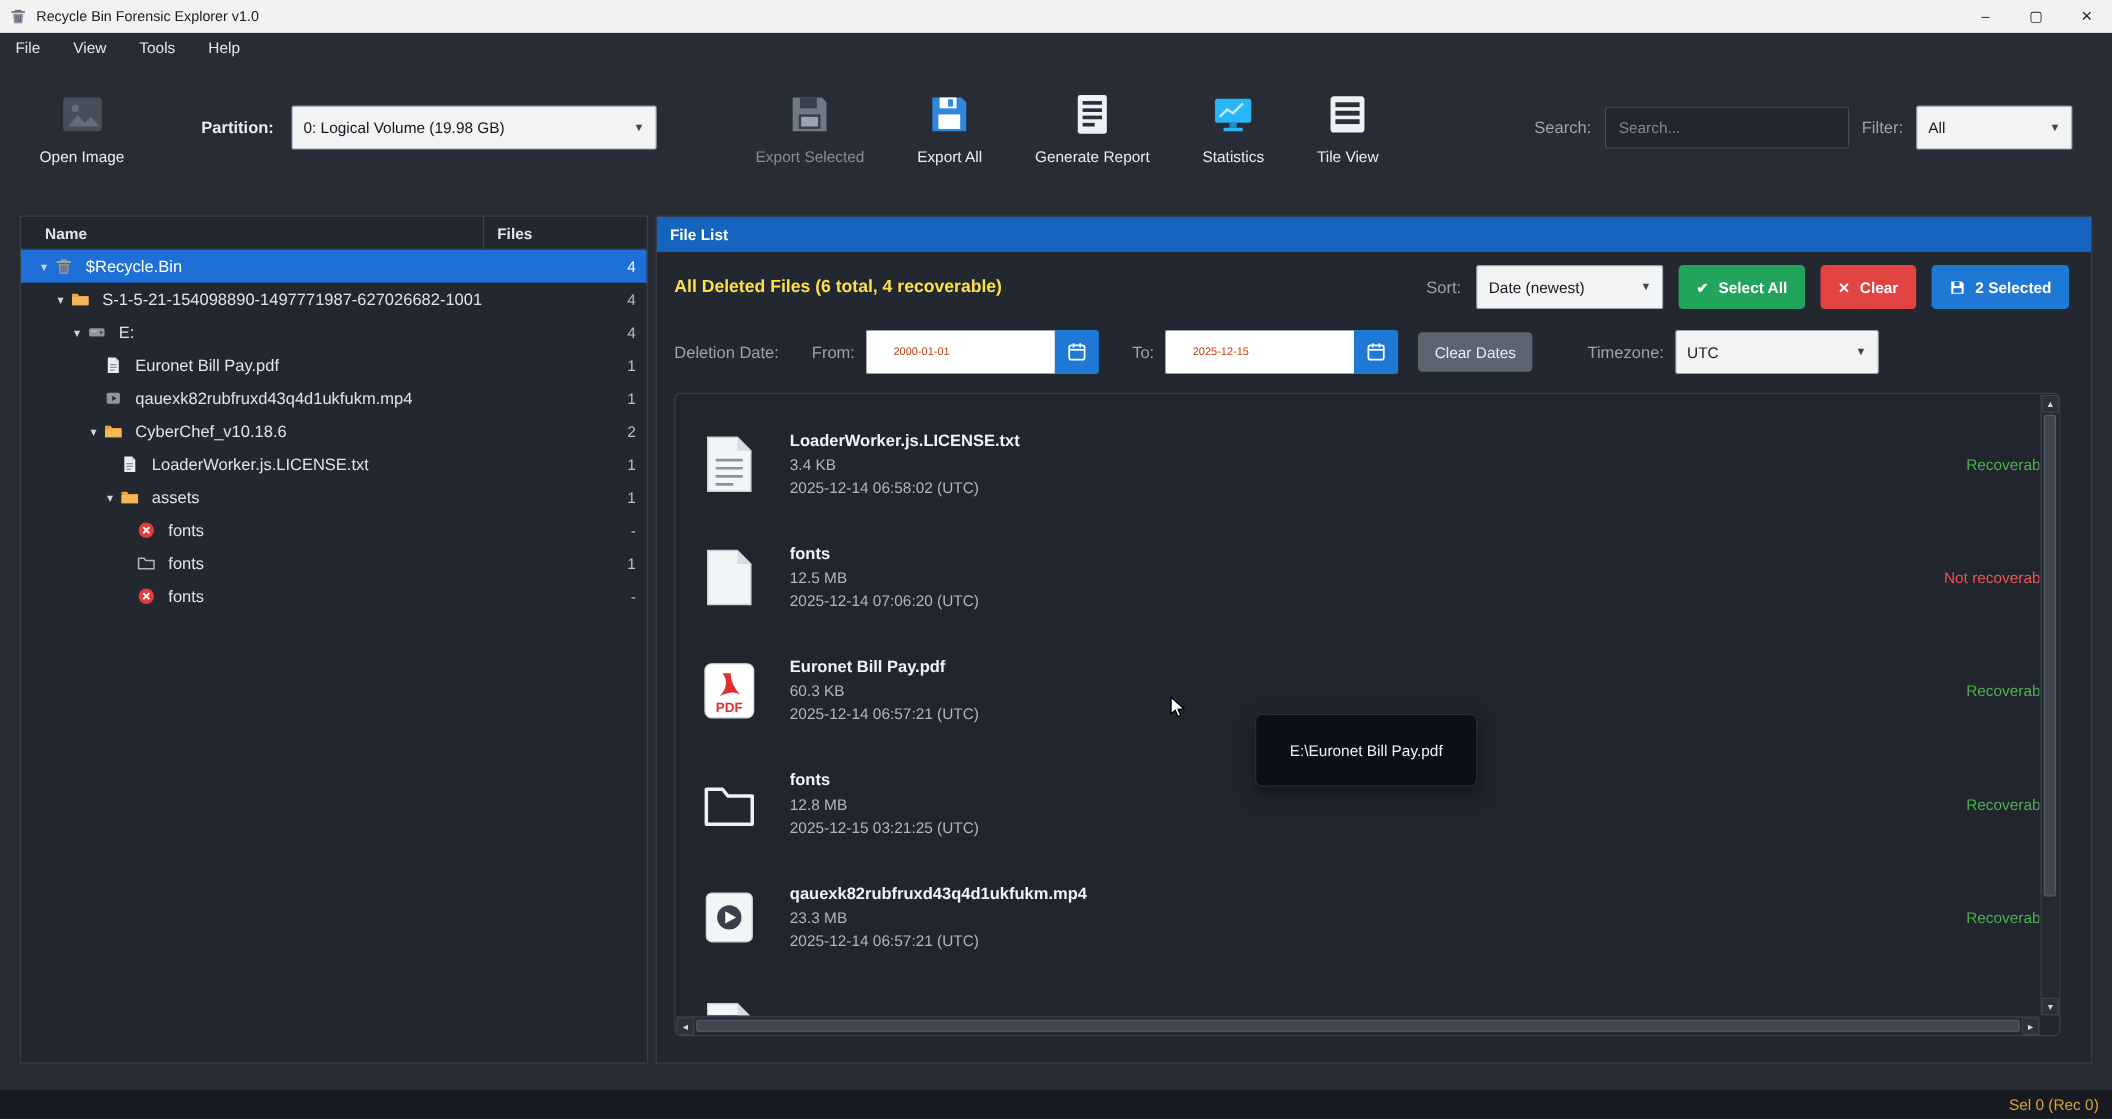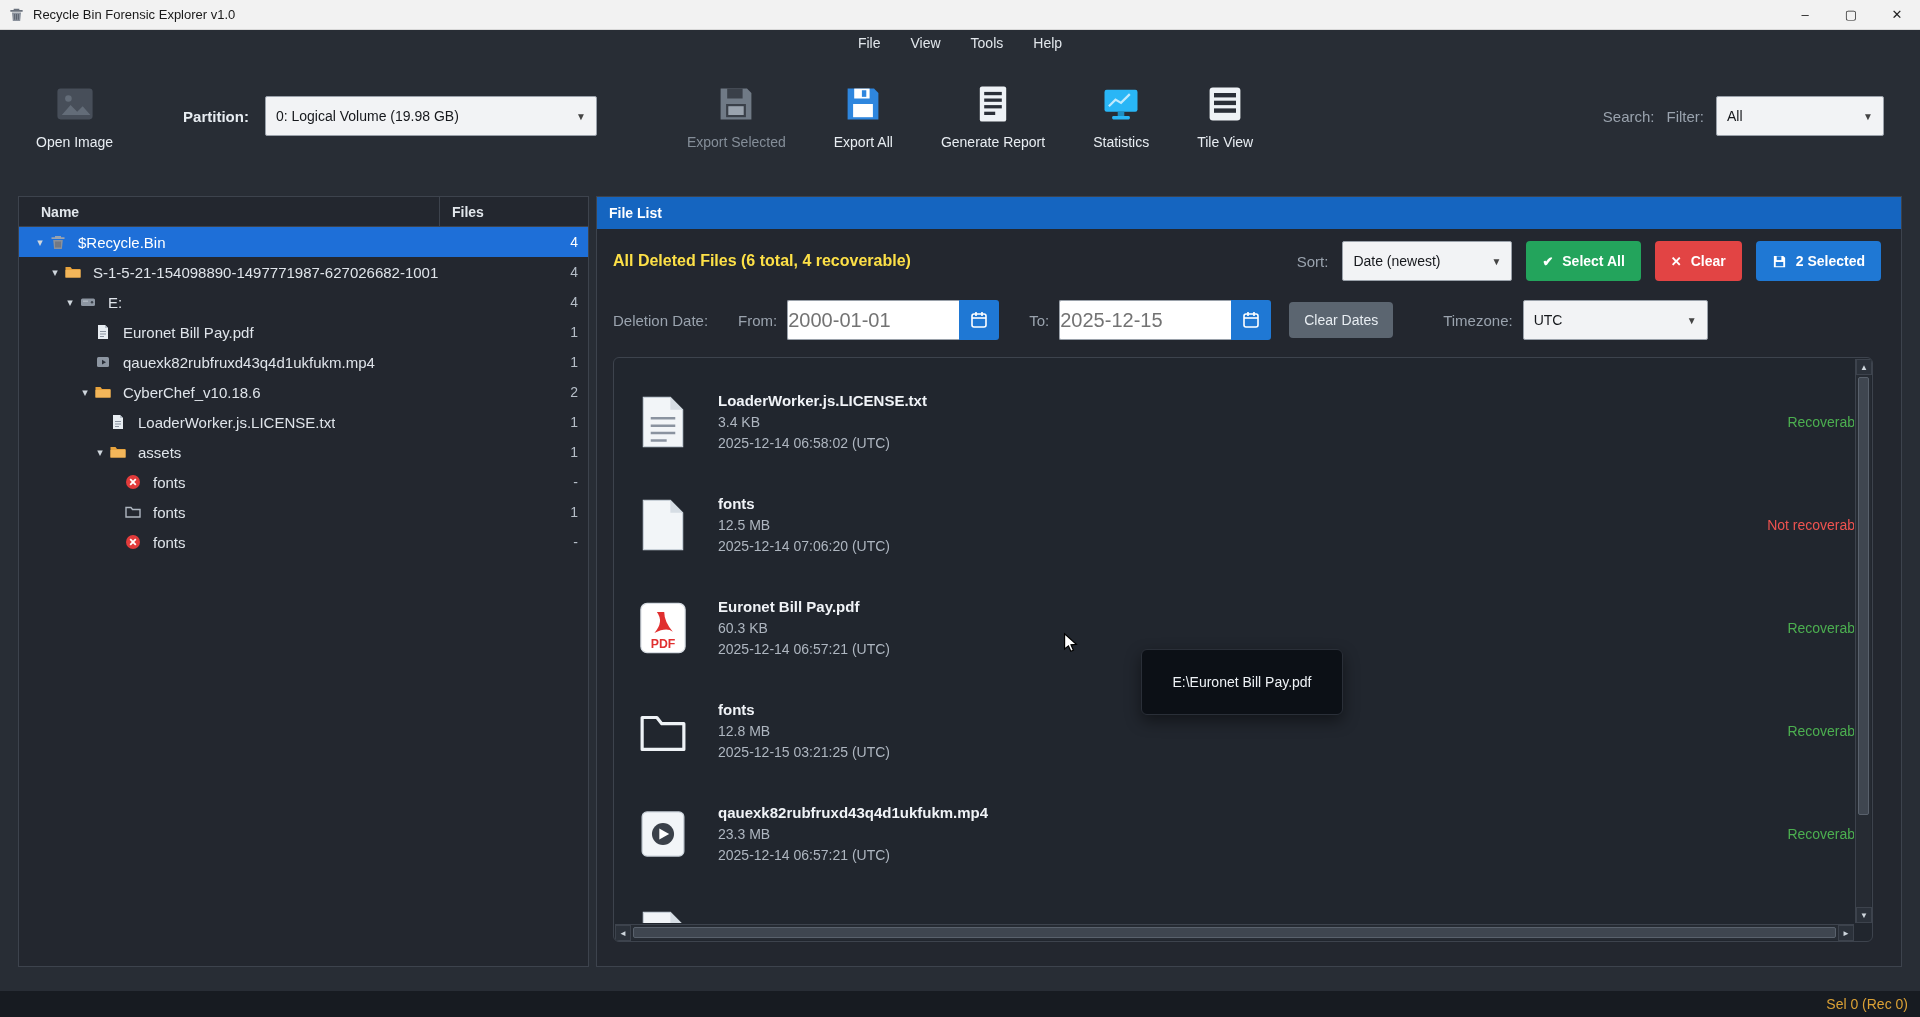--- a/index.html
+++ b/index.html
@@ -9,22 +9,22 @@
 
   
   .titlebar{height:30px;background:#f2f2f2;display:flex;align-items:center;
     padding-left:8px;color:#1a1a1a;font-size:13px;border-bottom:1px solid #d8d8d8;}
   .app-icon{width:17px;height:17px;margin-right:8px;display:flex;}
   .win-controls{margin-left:auto;display:flex;height:100%;}
   .win-btn{width:46px;height:100%;display:flex;align-items:center;justify-content:center;
     font-size:13px;color:#222;}
 
   
-  .menubar{height:26px;display:flex;align-items:center;gap:30px;padding:0 30px;
-    color:#e2e7ec;font-size:14px;justify-content:center;}
+  .menubar{height:26px;display:flex;align-items:center;gap:30px;padding:0 14px;
+    color:#e2e7ec;font-size:14px;}
   .menu-item{cursor:default;}
 
   
   .toolbar{height:120px;display:flex;align-items:center;padding:0 36px;}
   .tool{display:flex;flex-direction:column;align-items:center;gap:8px;color:#e8edf2;
     font-size:14px;white-space:nowrap;}
   .tool .ticon{width:44px;height:44px;display:flex;}
   .tool .ticon svg{width:44px;height:44px;}
   .tool.dim-label{color:#858e99;}
   .open-image{margin-right:70px;}
@@ -35,21 +35,21 @@
   .combo .cvalue{white-space:nowrap;overflow:hidden;}
   .combo .carrow{margin-left:auto;color:#444;font-size:10px;padding-left:10px;}
   .partition .combo{width:332px;}
   .tools-group{display:flex;gap:48px;}
   .search-group{margin-left:auto;display:flex;align-items:center;gap:12px;}
   .dim-label-text{color:#9aa3ae;font-size:15px;}
   .search-input{width:222px;height:38px;background:#22272f;border:1px solid #454d58;
     border-radius:3px;color:#dfe4ea;font-size:14px;padding:0 12px;outline:none;
     font-family:"Liberation Sans",sans-serif;}
   .search-input::placeholder{color:#7e8793;}
-  .filter-combo{width:168px;gap:45px;}
+  .filter-combo{width:142px;gap:45px;}
 
   
   .main{display:flex;gap:7px;padding:20px 18px 0 18px;height:791px;}
   .pane{background:#23272f;border:1px solid #3d434d;display:flex;flex-direction:column;overflow:hidden;}
   .pane-left{width:571px;flex:none;}
   .pane-right{flex:1;}
   .pane-header{height:32px;flex:none;background:#1565c0;color:#fff;font-size:14px;
     font-weight:bold;display:flex;align-items:center;padding:0 12px;}
 
   
@@ -78,22 +78,22 @@
   .btn-green{background:#23a45c;}
   .btn-red{background:#e24444;}
   .btn-blue{background:#1f78d4;}
   .bicon{font-size:13px;display:flex;align-items:center;}
   .bicon svg{width:15px;height:15px;}
 
   .filterbar{height:60px;flex:none;display:flex;align-items:center;gap:10px;
     padding:0 20px 6px 16px;color:#9aa3ae;font-size:15px;}
   .date-group{display:flex;}
   .date-input{width:172px;height:40px;background:#fff;border:1px solid #9aa1aa;
-    border-right:none;border-radius:2px 0 0 2px;font-size:20px;color:#737373;
-    padding:0 0;outline:none;font-family:"Liberation Sans",sans-serif;}
+    border-right:none;border-radius:2px 0 0 2px;font-size:10px;color:#c2410c;
+    padding:0 24px;outline:none;font-family:"Liberation Sans",sans-serif;}
   .cal-btn{width:40px;height:40px;background:#1f78d4;border:none;border-radius:0 3px 3px 0;
     display:flex;align-items:center;justify-content:center;}
   .cal-btn svg{width:20px;height:20px;}
   .btn-graydates{height:36px;background:#5b6570;border:none;border-radius:4px;color:#e8edf2;
     font-size:14px;padding:0 15px;display:flex;align-items:center;margin-left:8px;}
   .tz-combo{width:185px;}
   .gap10{width:10px;}
 
   
   .list-panel{flex:1;margin:4px 28px 24px 16px;border:1px solid #3d434d;border-radius:6px;
@@ -239,20 +239,21 @@
                 <rect x="10" y="24" width="20" height="4"></rect>
               </g>
             </svg>
         </span>
         <span>Tile View</span>
       </div>
     </div>
 
     <div class="search-group">
       <span class="dim-label-text">Search:</span>
+      <input class="search-input" type="text" placeholder="Search..." style="">
       <span class="dim-label-text">Filter:</span>
       <div class="combo filter-combo">
         <span class="cvalue">All</span>
         <span class="carrow">▼</span>
       </div>
     </div>
   </div>
 
   <div class="main">
 

